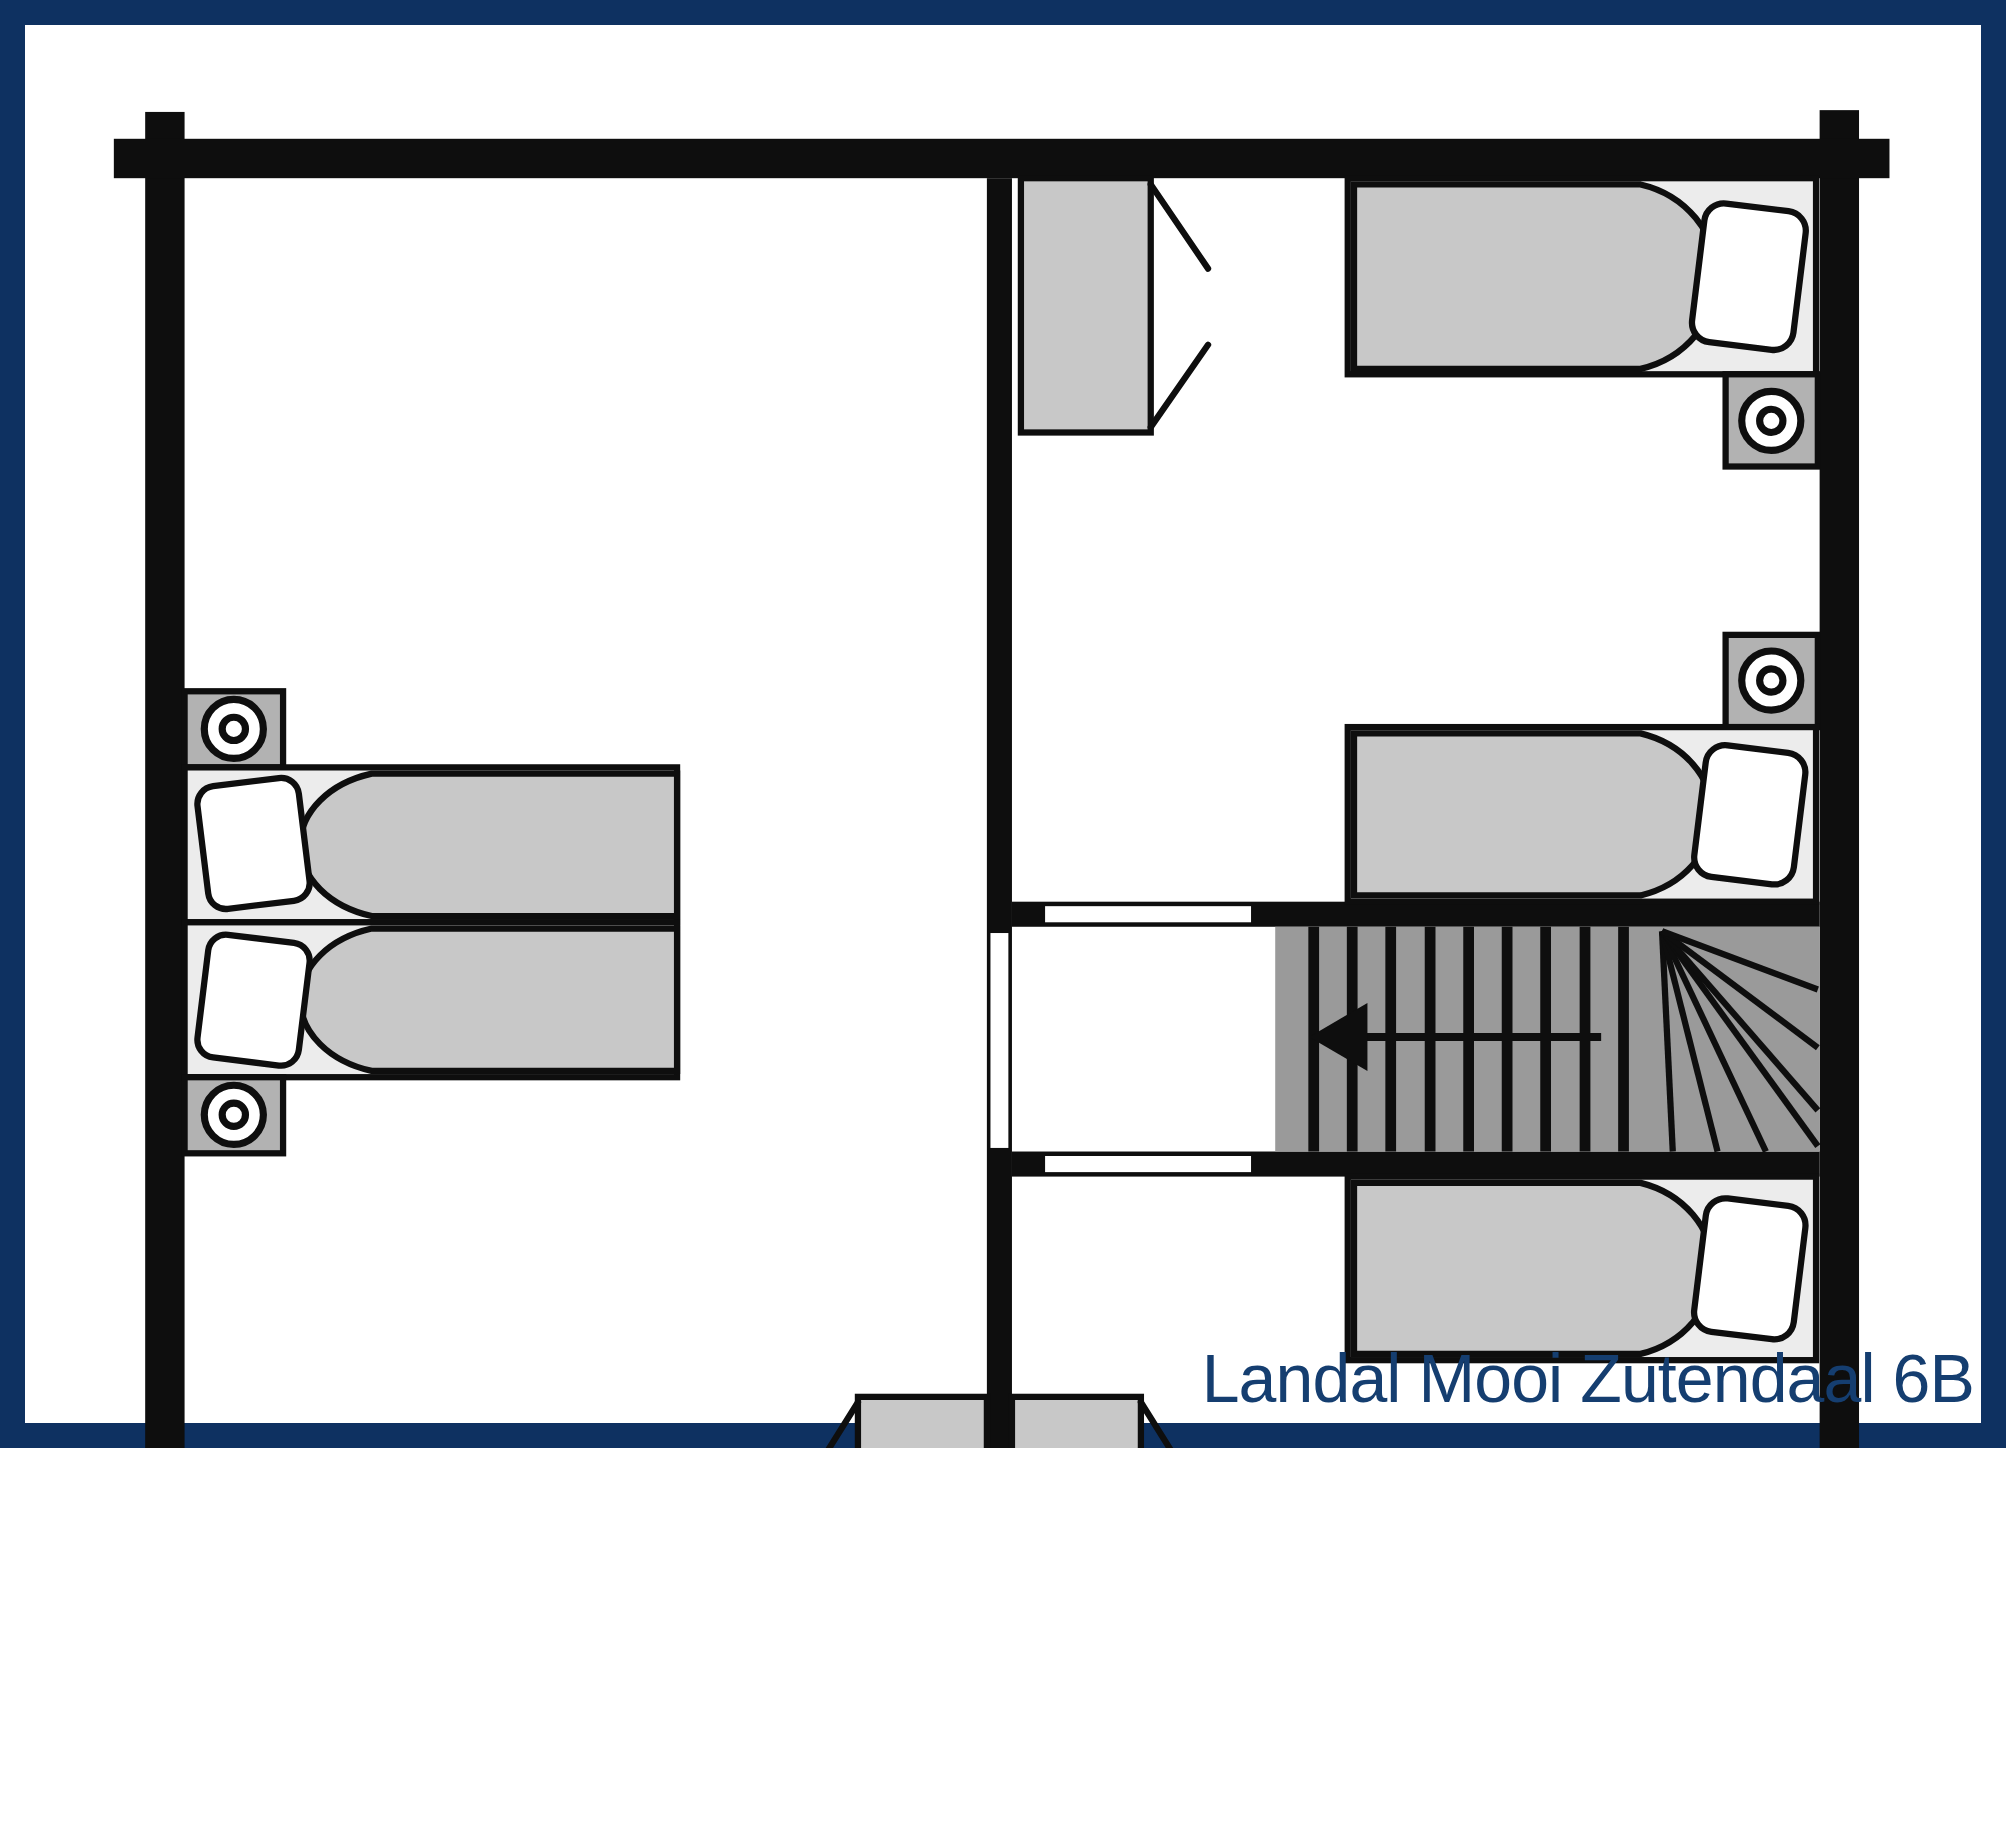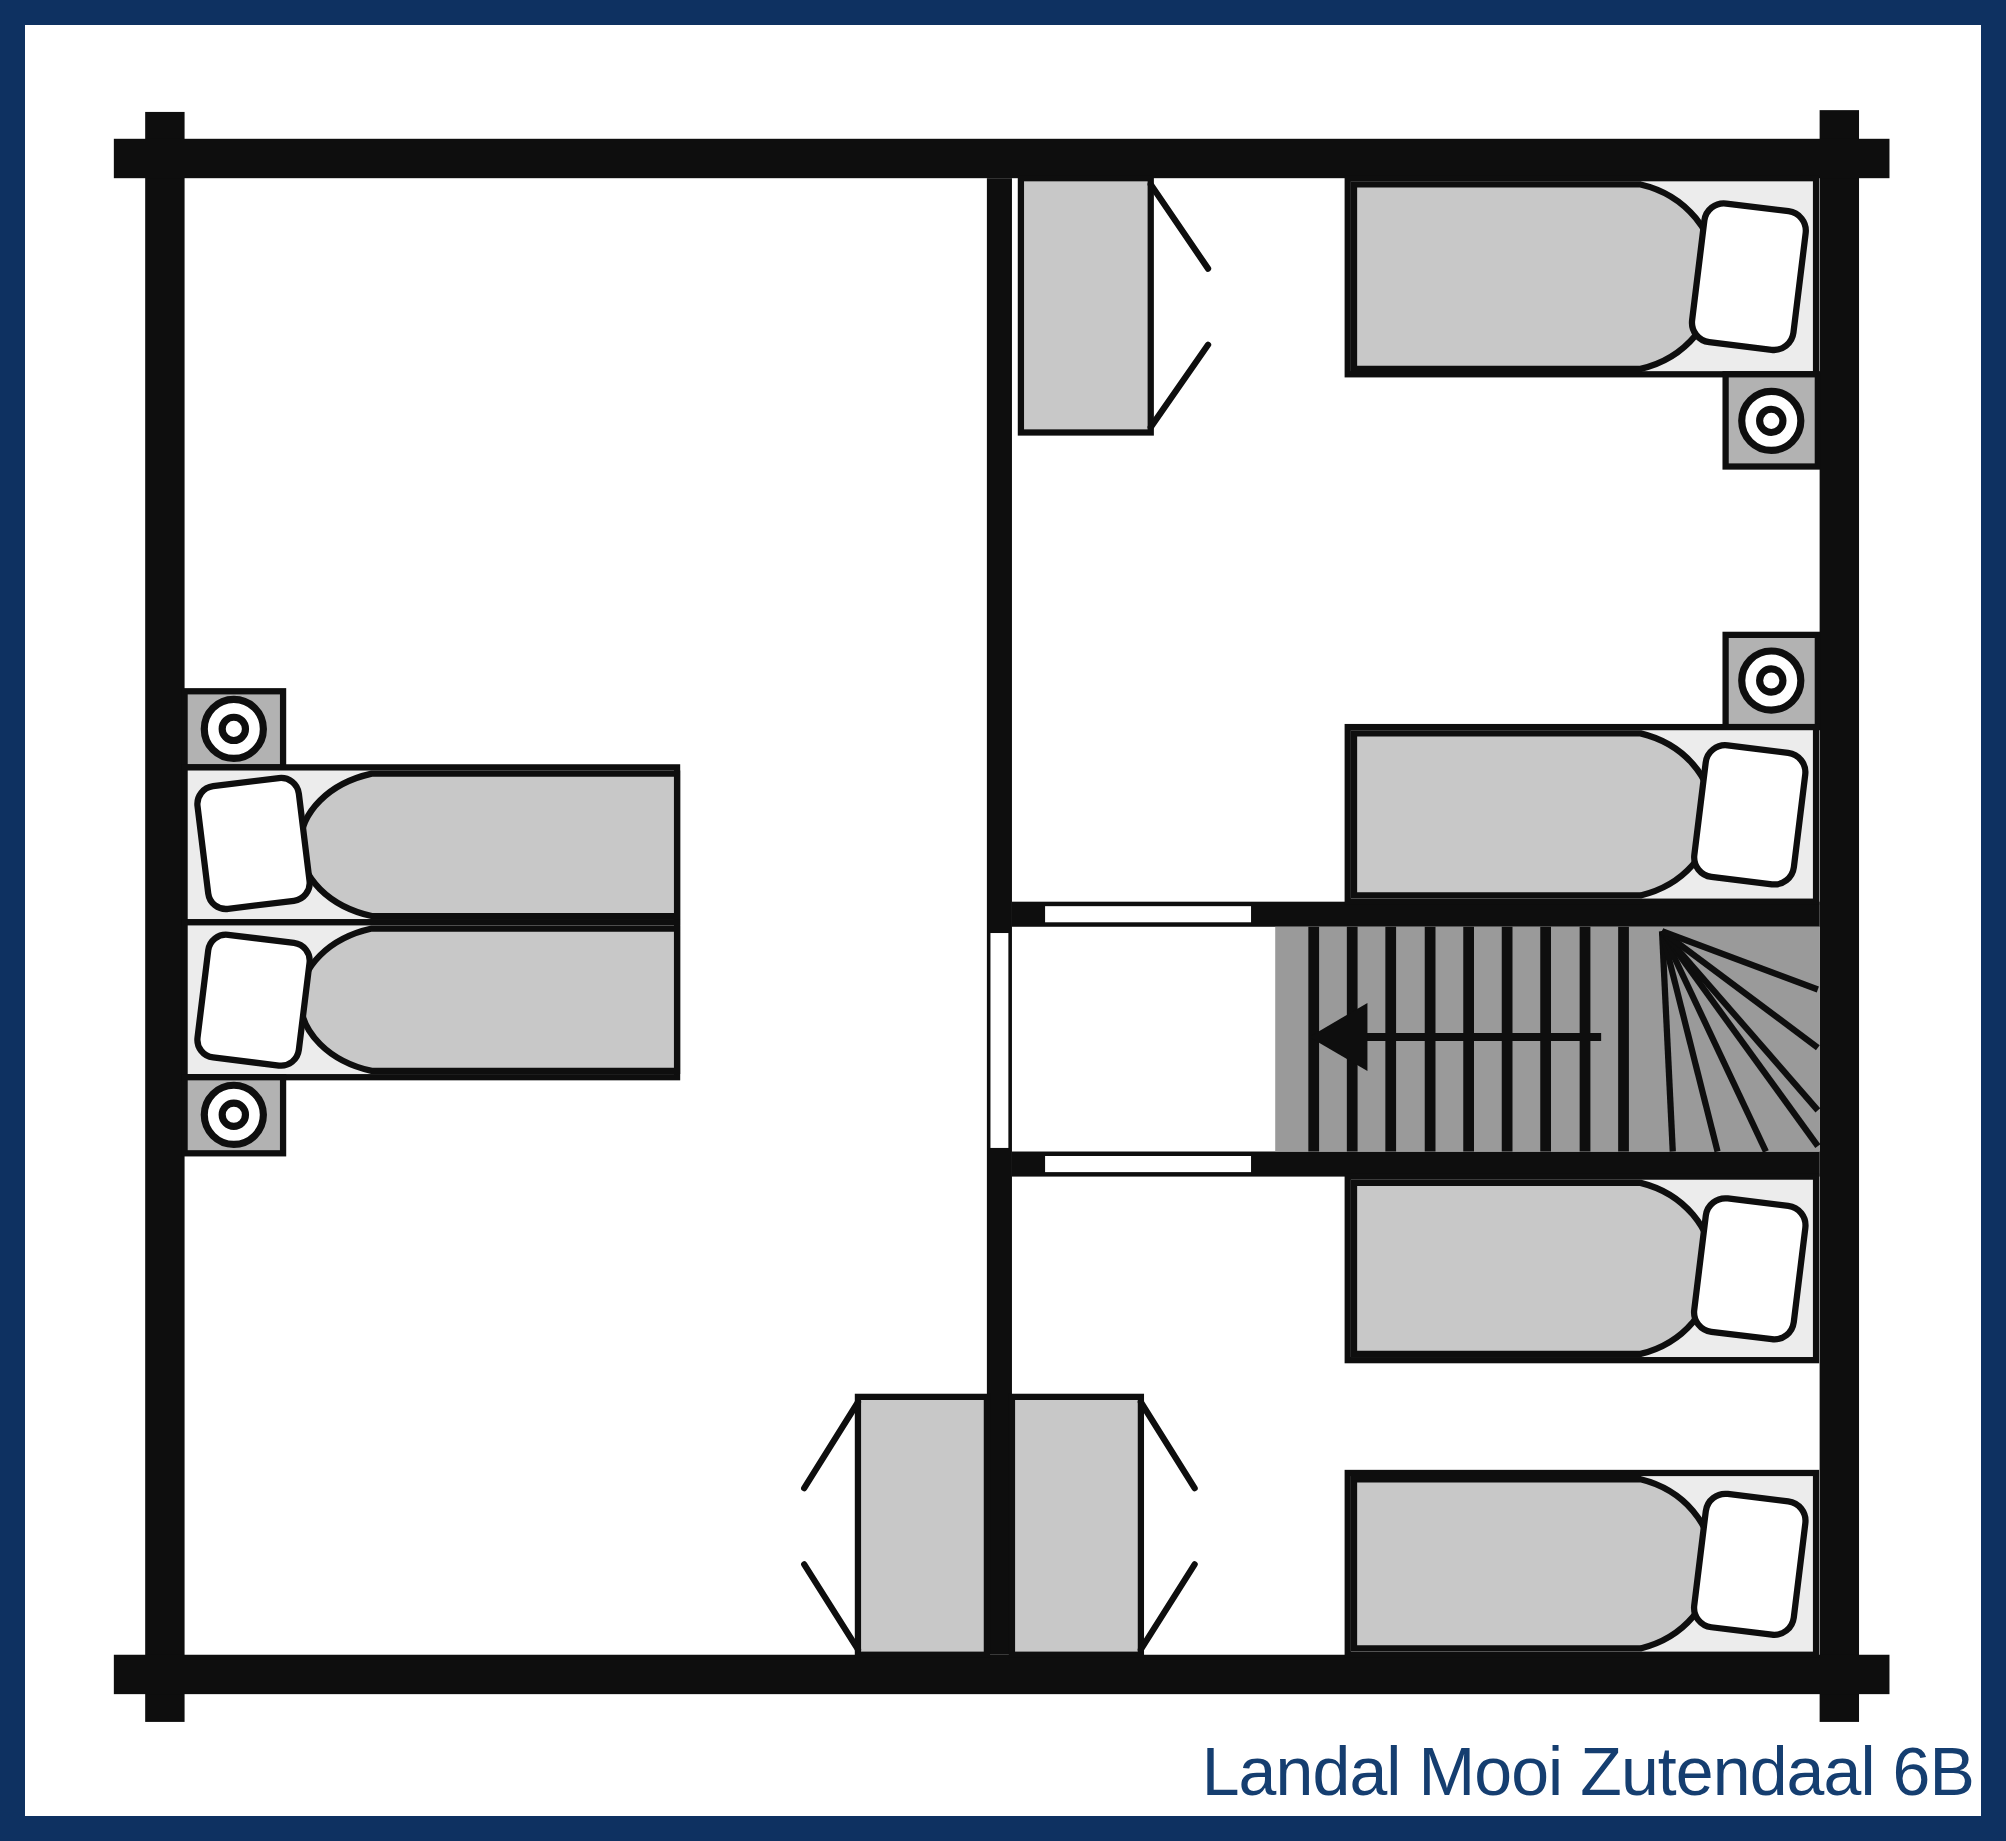--- a/index.html
+++ b/index.html
@@ -1,18 +1,18 @@
 <!DOCTYPE html>
 <html style="--navy: #0e3161; --navy-text: #153e70; --ink: #0e0e0e; --stairs: #9a9a9a; --duvet: #c8c8c8; --wardrobe: #c8c8c8; --stand: #b2b2b2; --mattress: #ececec;font-size:14.3px"><head>
 <meta charset="utf-8">
 <style>
   html,body{margin:0;padding:0;background:#fff;}
   .stage{
     position:relative;
-    width:2006px;height:1841px;
+    width:2006px;height:1448px;
     background:var(--navy,#0e3161);
     overflow:hidden;
     font-family:"Liberation Sans", sans-serif;
   }
   .paper{
     position:absolute;left:25px;top:25px;right:25px;bottom:25px;
     background:#ffffff;
   }
   svg.plan{position:absolute;left:0;top:0;width:2006px;height:1841px;display:block;}
   .wall{fill:var(--ink,#0e0e0e);}

